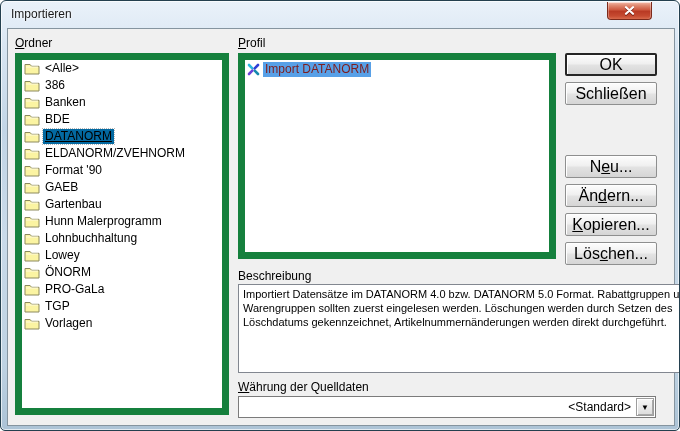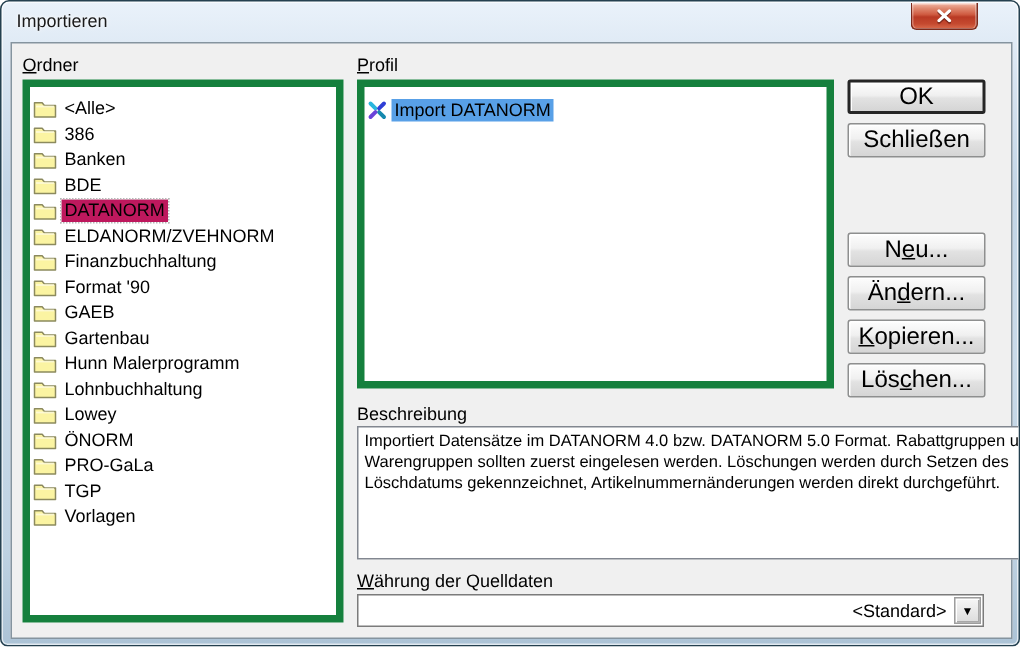--- a/index.html
+++ b/index.html
@@ -35,31 +35,31 @@
     background: #f0f0f0; border: 1px solid #85949f;
   }
   .lbl { position: absolute; height: 14px; white-space: nowrap; }
   .lbl-ordner { left: 7px; top: 7px; }
   .lbl-profil { left: 230px; top: 7px; }
   .lbl-beschreibung { left: 230px; top: 240px; }
   .lbl-waehrung { left: 230px; top: 351px; }
 
   
   .listbox {
-    position: absolute; background: #fff; border: 5px solid #15803d;
-    overflow: hidden; padding-top: 6px; cursor: default;
+    position: absolute; background: #fff; border: 7px solid #15803d;
+    overflow: hidden; padding-top: 0; cursor: default;
   }
   .folder-list { left: 7px; top: 24px; width: 214px; height: 362px; }
   .profile-list { left: 230px; top: 24px; width: 318px; height: 206px; }
   .row { display: flex; align-items: center; height: 17px; padding-left: 2px; white-space: nowrap; }
   .row .icon { flex: 0 0 auto; display: inline-flex; margin-right: 3px; }
   .row-label { padding: 0 2px; line-height: 15px; }
-  .folder-list .row.selected .row-label { background: #be185d; outline: 1px dotted #b5b5b5; }
+  .folder-list .row.selected .row-label { background: #0369a1; outline: 1px dotted #b5b5b5; text-decoration: underline; }
   .profile-list .row { height: 18px; }
-  .profile-list .row.selected .row-label { background: #58a0e7; color: #000000; }
+  .profile-list .row.selected .row-label { background: #58a0e7; color: #7f1d1d; }
 
   
   .btn {
     position: absolute; left: 557px; width: 92px; height: 23px;
     font-family: "Liberation Sans", sans-serif; font-size: 16px; color: #000;
     border: 1px solid #8e8f8f; border-radius: 2px;
     background: linear-gradient(180deg,#fdfdfd 0%,#f0f0f0 45%,#e2e2e2 55%,#d5d5d5 100%);
     box-shadow: inset 1px 1px 0 #fff;
     cursor: pointer;
   }
@@ -171,29 +171,20 @@
         <div class="row">
           <span class="icon">
             <svg width="16" height="13" viewBox="0 0 16 13">
               <path d="M1 2.5 H6.1 L7.6 4.3 H15 V12 H1 Z" fill="#fbf4a2" stroke="#8c8a5e" stroke-width="1" stroke-linejoin="round"></path>
               <path d="M2 5 H14" stroke="#fffce0" stroke-width="1.2" opacity="0.8"></path>
             </svg>
           </span>
           <span class="row-label">ELDANORM/ZVEHNORM</span>
         </div>
 
-        <div class="row">
-          <span class="icon">
-            <svg width="16" height="13" viewBox="0 0 16 13">
-              <path d="M1 2.5 H6.1 L7.6 4.3 H15 V12 H1 Z" fill="#fbf4a2" stroke="#8c8a5e" stroke-width="1" stroke-linejoin="round"></path>
-              <path d="M2 5 H14" stroke="#fffce0" stroke-width="1.2" opacity="0.8"></path>
-            </svg>
-          </span>
-          <span class="row-label">Finanzbuchhaltung</span>
-        </div>
 
         <div class="row">
           <span class="icon">
             <svg width="16" height="13" viewBox="0 0 16 13">
               <path d="M1 2.5 H6.1 L7.6 4.3 H15 V12 H1 Z" fill="#fbf4a2" stroke="#8c8a5e" stroke-width="1" stroke-linejoin="round"></path>
               <path d="M2 5 H14" stroke="#fffce0" stroke-width="1.2" opacity="0.8"></path>
             </svg>
           </span>
           <span class="row-label">Format '90</span>
         </div>

